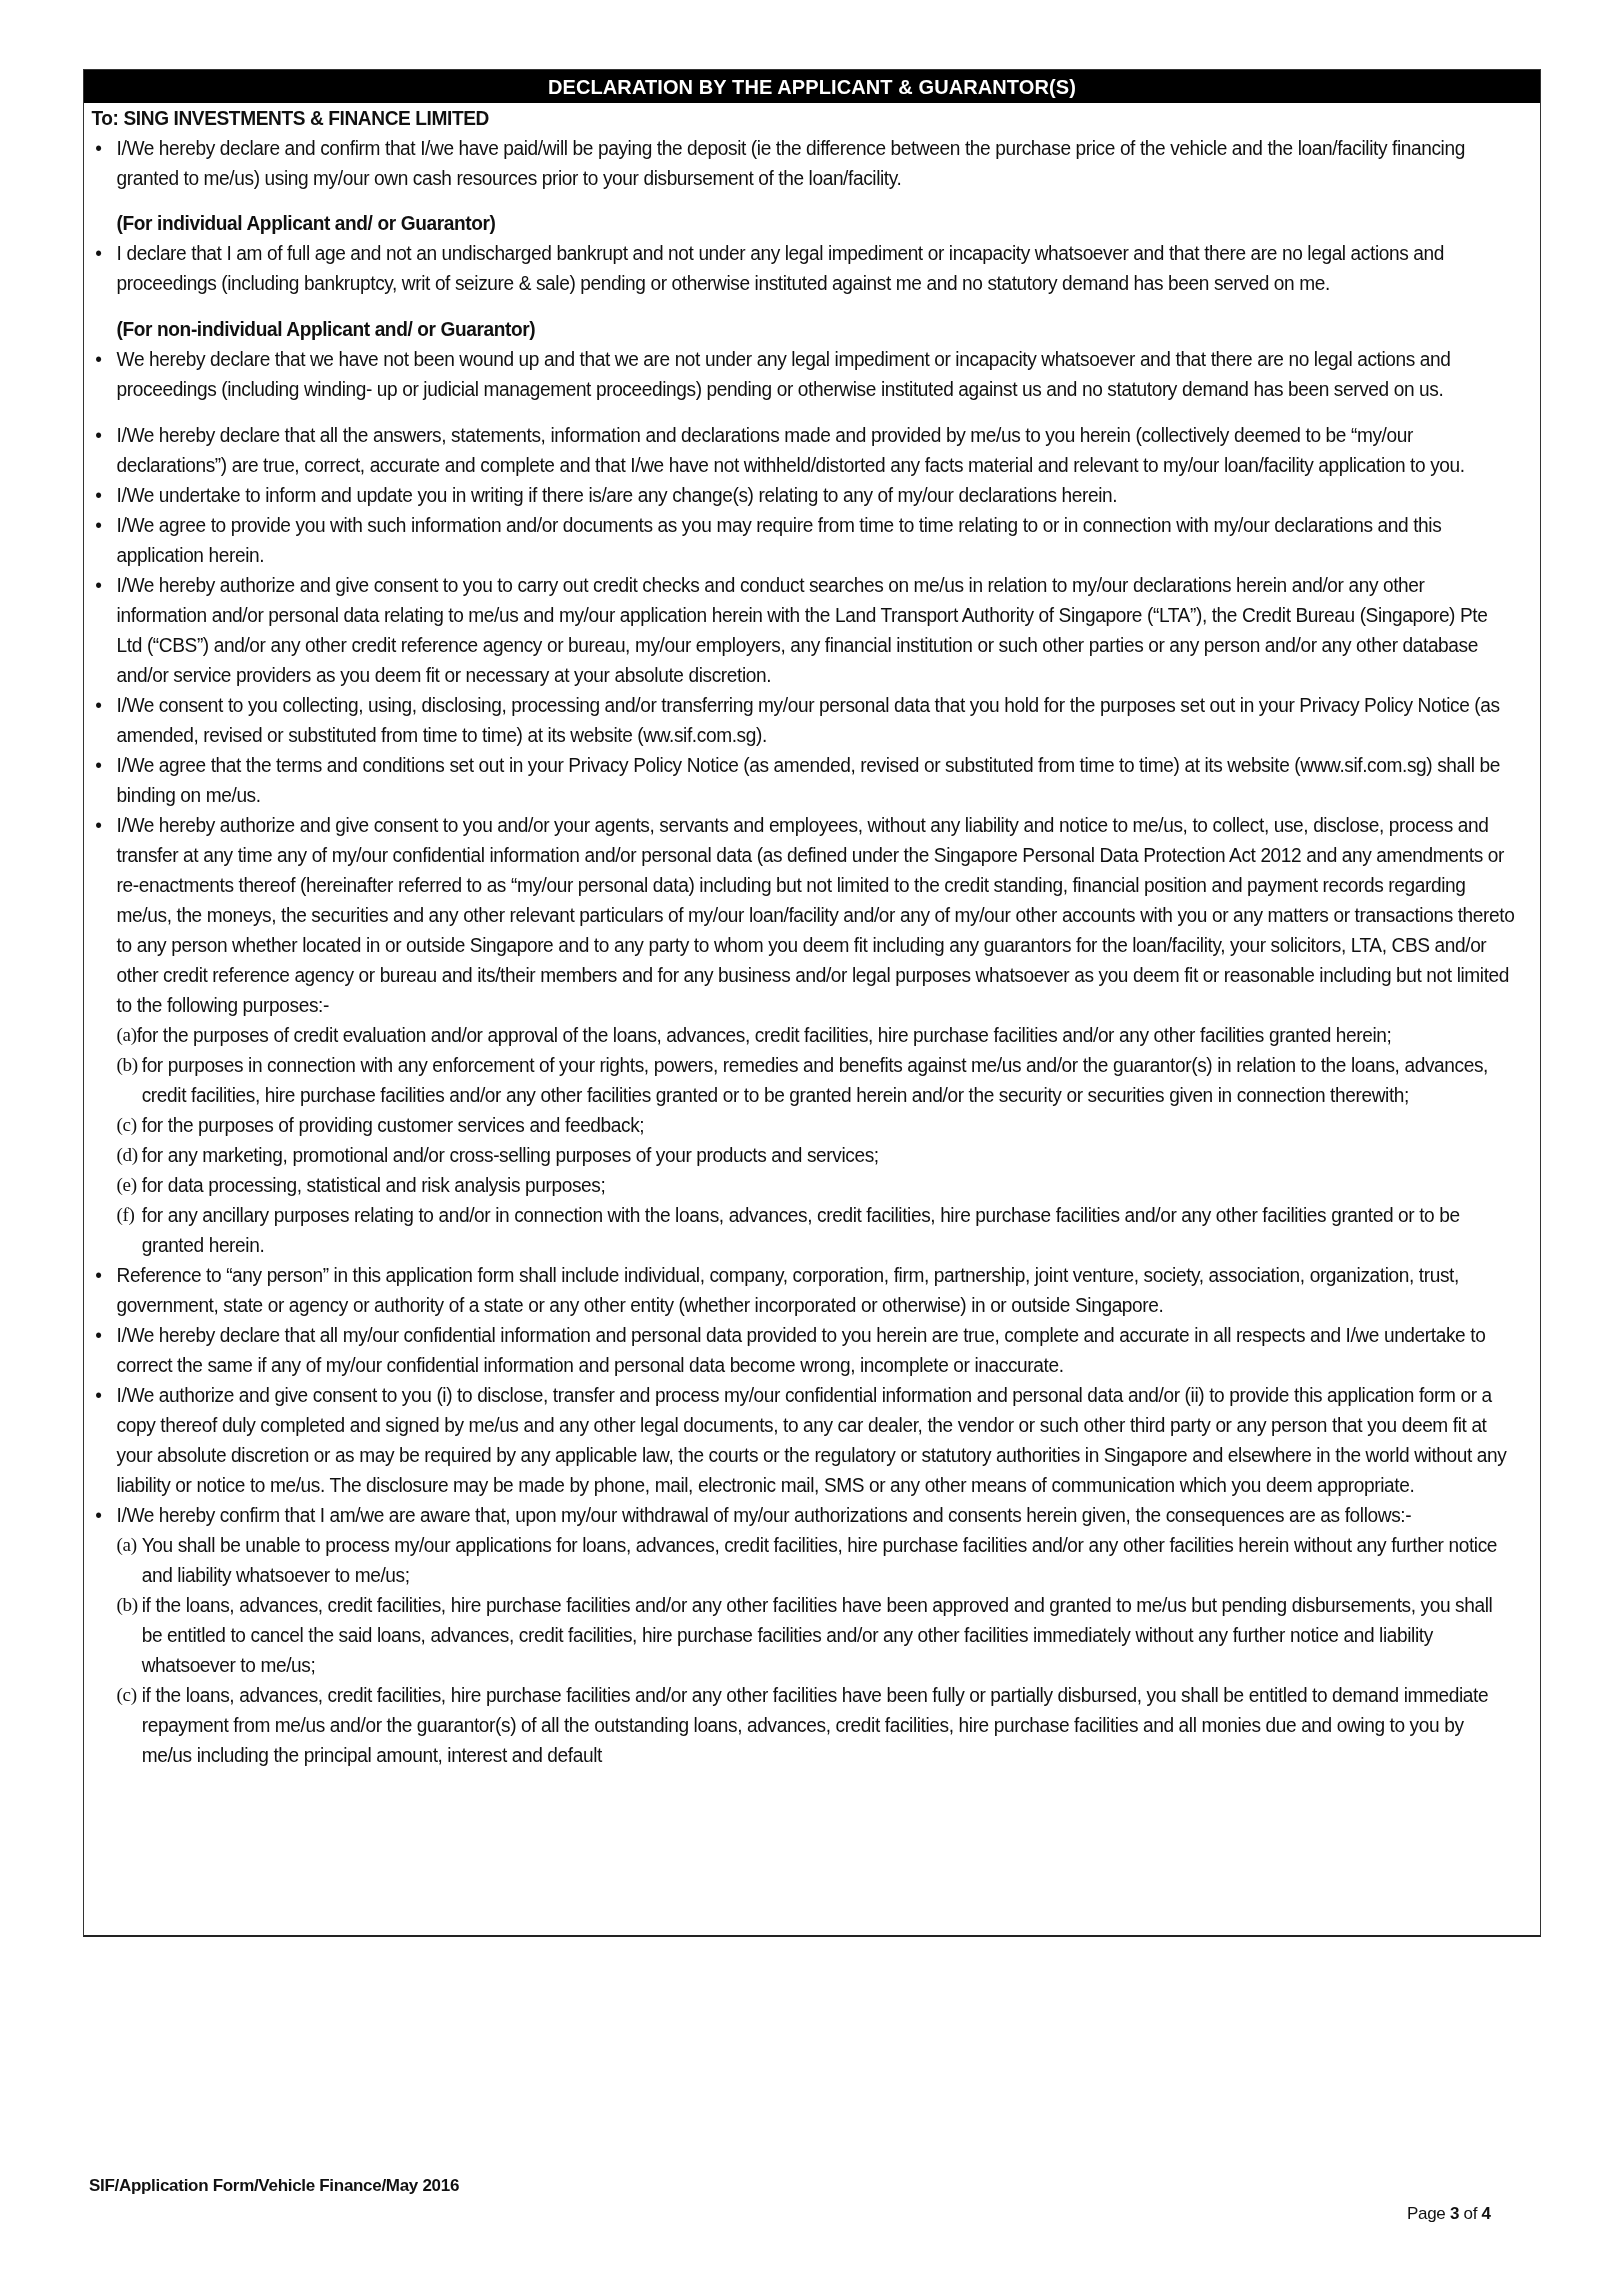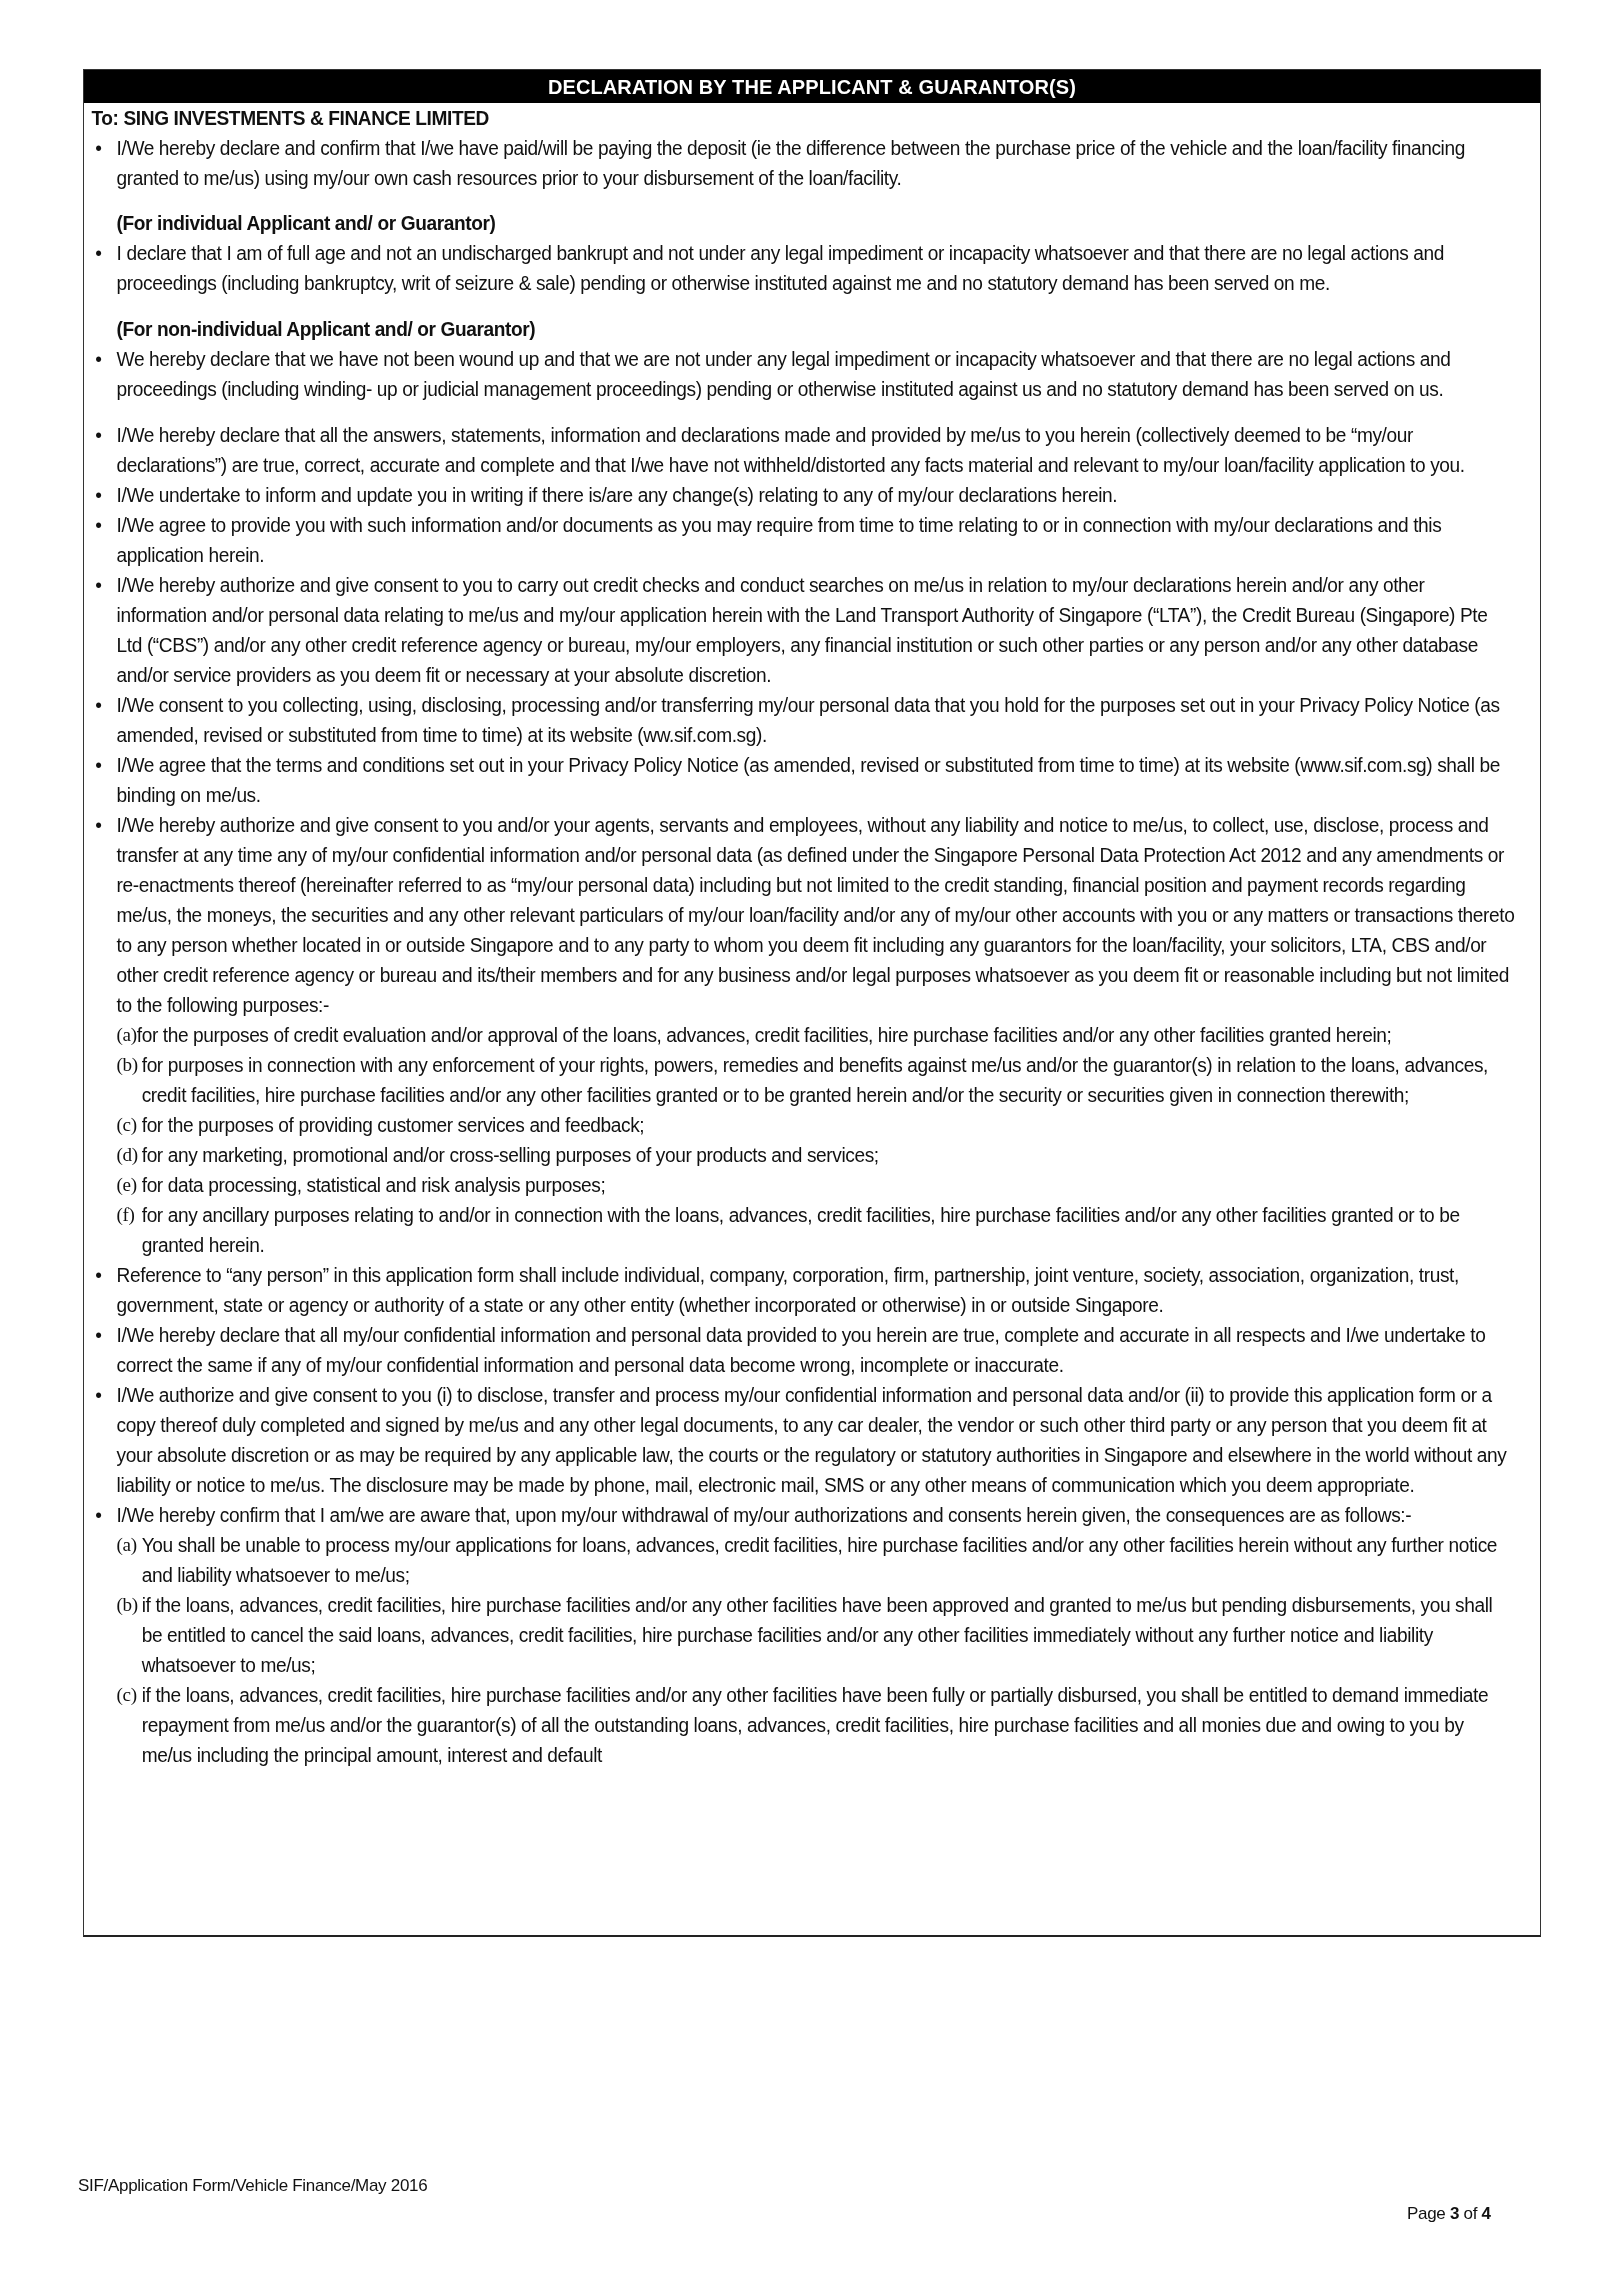--- a/index.html
+++ b/index.html
@@ -13,21 +13,21 @@
           transform:scaleX(0.985); transform-origin:left top; width:1445px; }
   .to { font-weight:bold; }
   .sub { font-weight:bold; padding-left:25.5px; margin-top:15.3px; }
   .item { position:relative; padding-left:25.5px; }
   .item .dot { position:absolute; left:3.8px; top:0; }
   .gap { height:16.6px; }
   .alpha { position:relative; padding-left:51px; }
   .alpha .lbl { position:absolute; left:25.5px; top:0; font-family:"Liberation Serif", serif; }
   .alpha.tight { padding-left:46px; }
   .footer { position:absolute; top:2176px; font-size:17px; letter-spacing:-0.3px; }
-  .footer.left { left:78px; }
+  .footer.left { left:89px;font-weight:bold; }
   .footer.right { left:1407px;margin-top:28px; }
   .footer b { font-weight:bold; }
 </style>
 </head>
 <body>
 
 <div class="frame">
   <div class="hdr">DECLARATION BY THE APPLICANT &amp; GUARANTOR(S)</div>
   <div class="body">
     <div class="to">To: SING INVESTMENTS &amp; FINANCE LIMITED</div>

